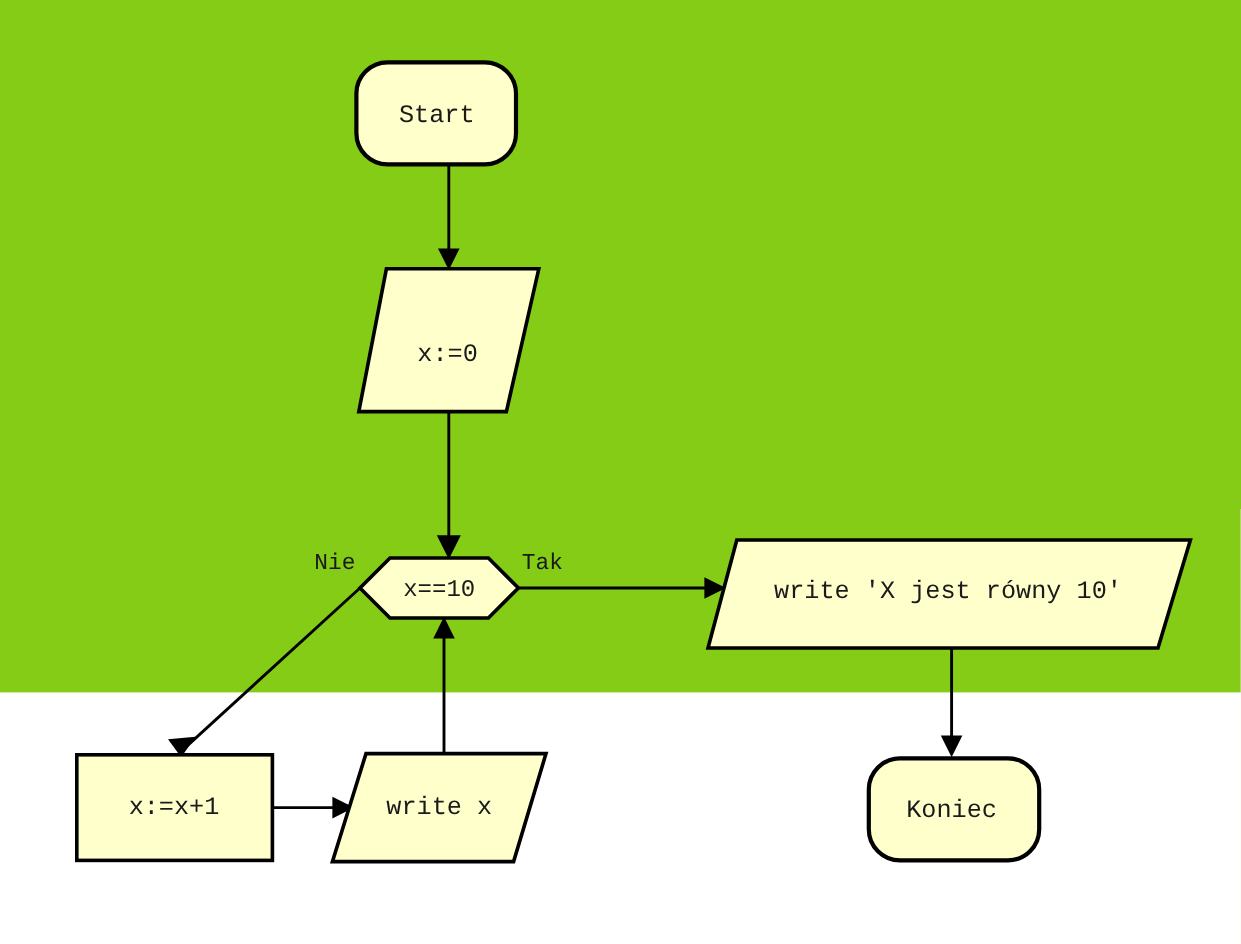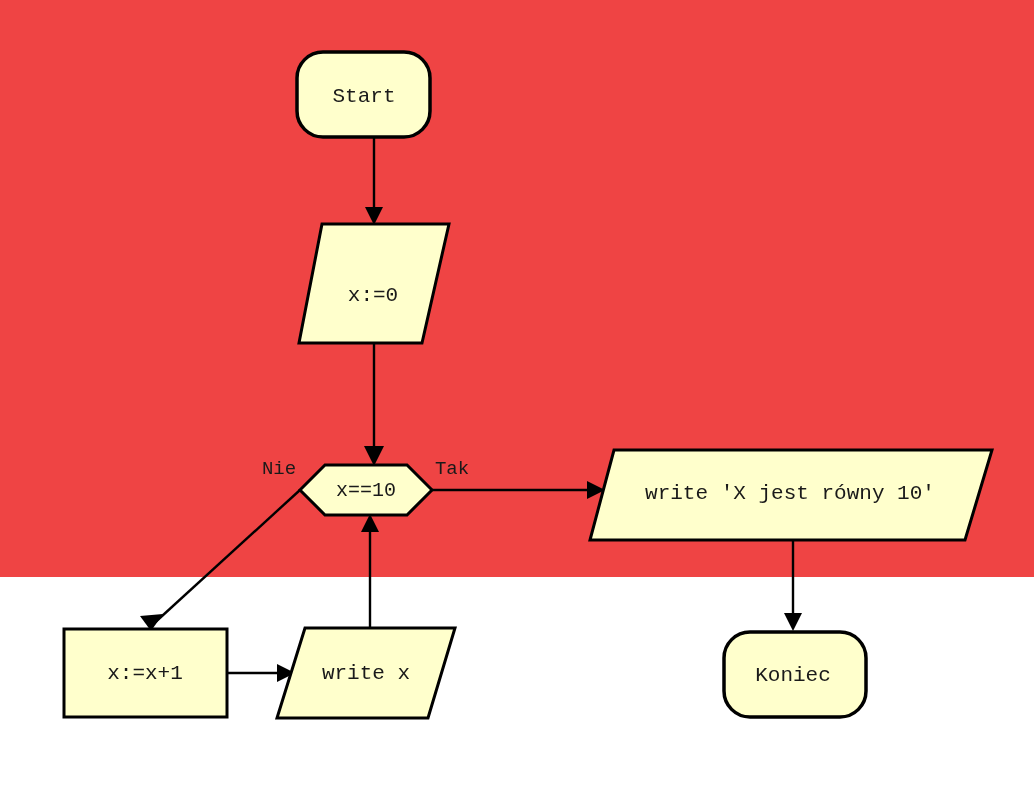--- a/index.html
+++ b/index.html
@@ -11,21 +11,21 @@
   body {
     width: 1034px;
     height: 787px;
     font-family: "Liberation Mono", "DejaVu Sans Mono", monospace;
     overflow: hidden;
   }
   #diagram-root {
     position: relative;
     width: 1034px;
     height: 577px;
-    background: #ef4444;
+    background: #84cc16;
   }
   svg.flow-canvas {
     position: absolute;
     top: 0;
     left: 0;
     width: 1034px;
     height: 787px;
     display: block;
   }
   .node-shape {

